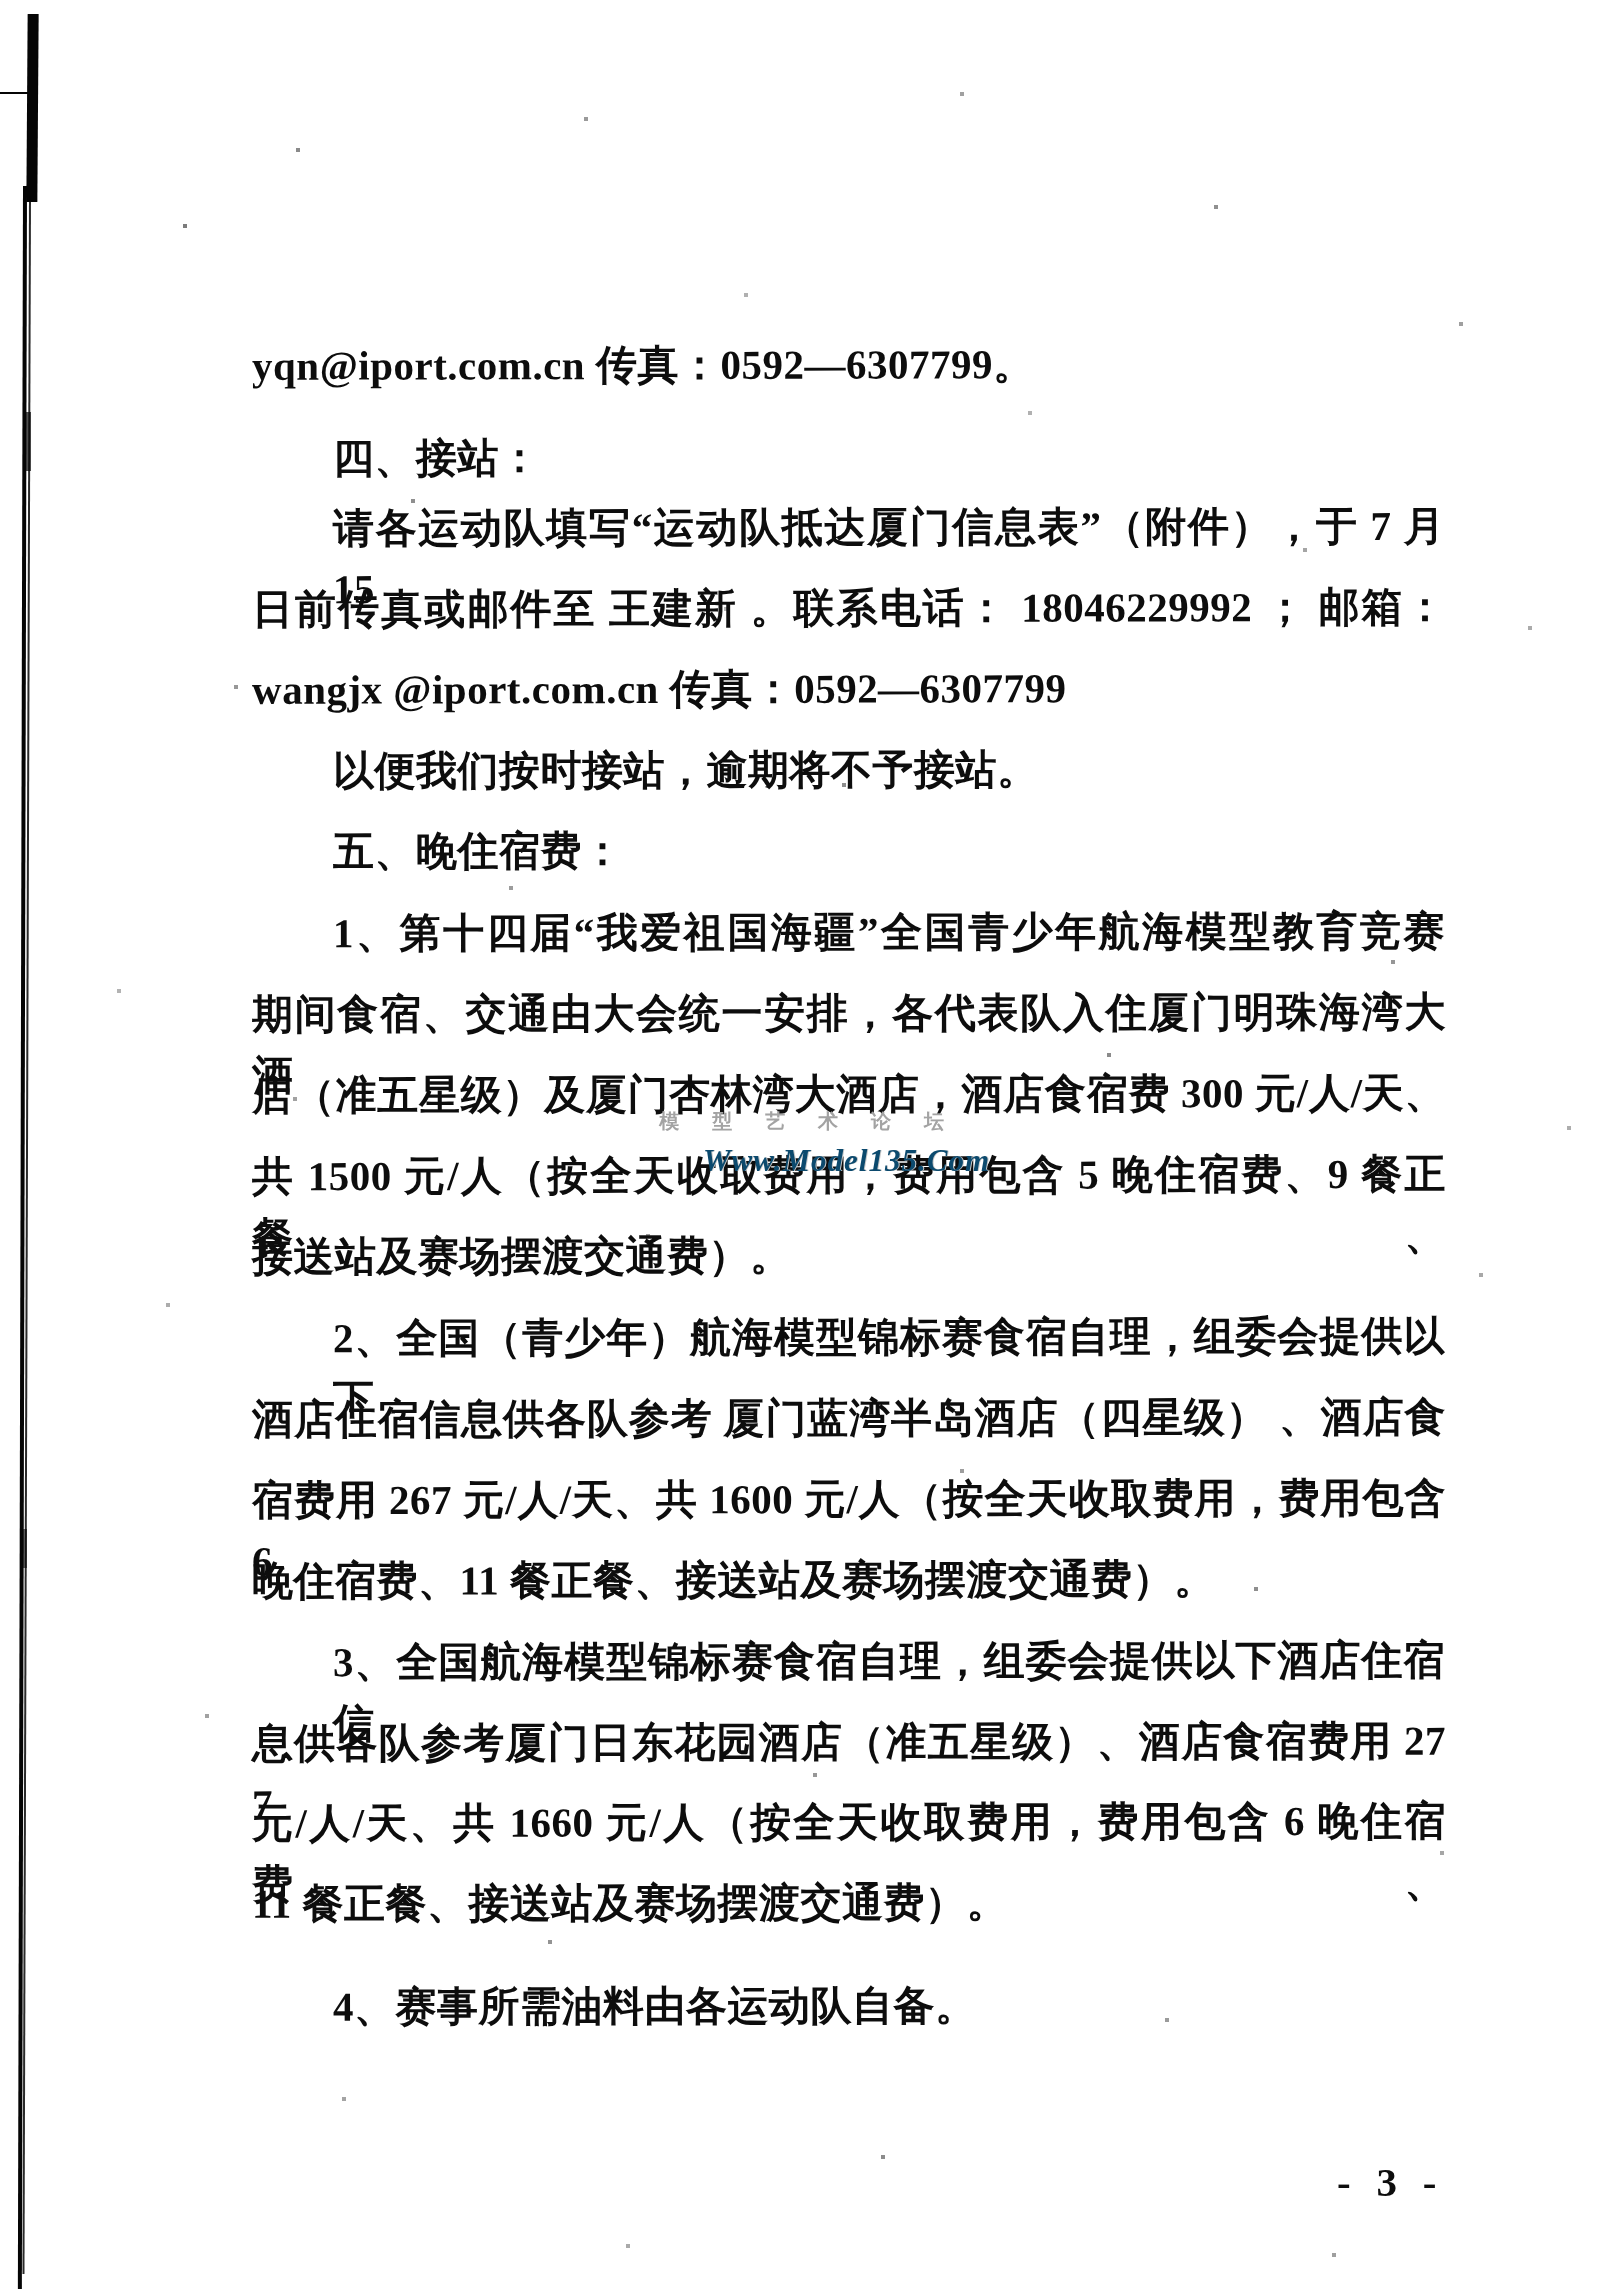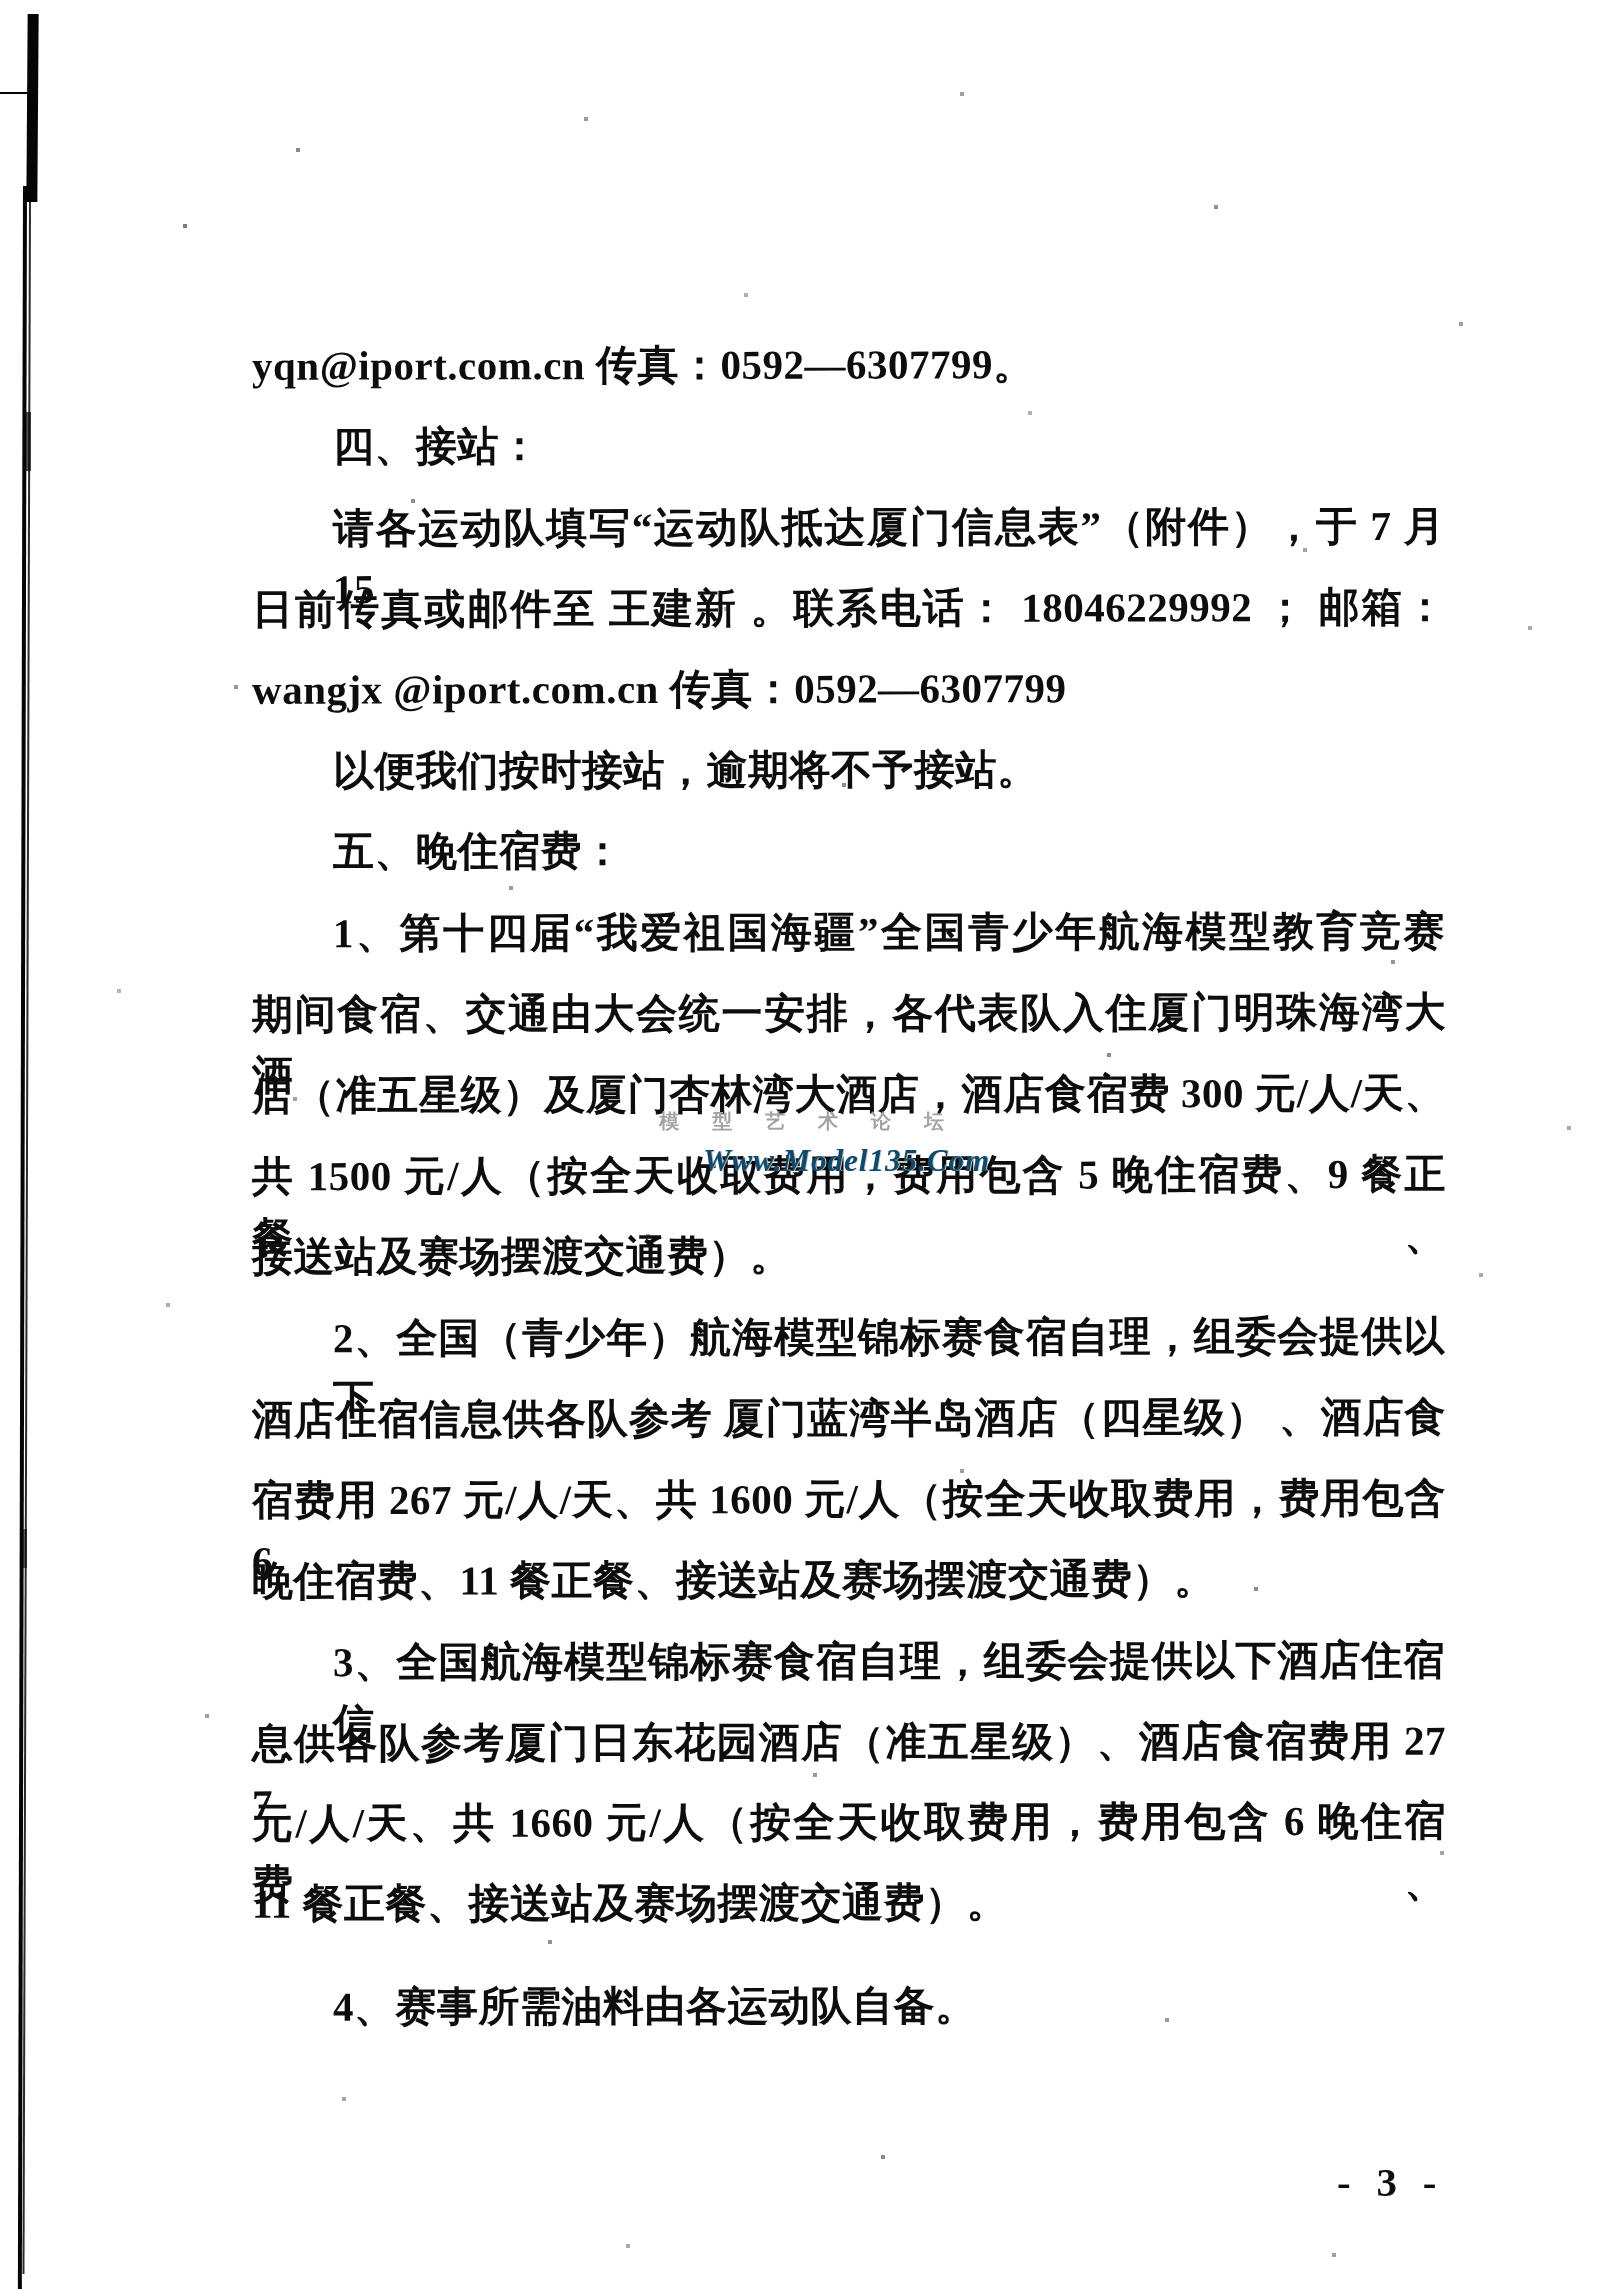--- a/index.html
+++ b/index.html
@@ -101,21 +101,21 @@
   <div class="artifact" id="artifact-top-bar"></div>
   <div class="artifact" id="artifact-line-a"></div>
   <div class="artifact" id="artifact-line-b"></div>
   <div class="artifact" id="artifact-hline"></div>
   <div class="artifact" id="artifact-smudge-1"></div>
   <div class="artifact" id="artifact-smudge-2"></div>
   <div id="noise"></div>
 
   <div id="doc-lines">
       <div class="doc-line" style="left: 252px; top: 335px;">yqn@iport.com.cn  传真：0592—6307799。</div>
-      <div class="doc-line" style="left: 333px; top: 416px;">四、接站：</div>
+      <div class="doc-line" style="left: 333px; top: 428px;">四、接站：</div>
       <div class="doc-line justify" style="left: 333px; top: 497px; width: 1112px;">请各运动队填写“运动队抵达厦门信息表”（附件），于 7 月 15</div>
       <div class="doc-line justify" style="left: 252px; top: 578px; width: 1194px;">日前传真或邮件至  王建新 。联系电话：  18046229992 ； 邮箱：</div>
       <div class="doc-line" style="left: 252px; top: 659px;">wangjx @iport.com.cn      传真：0592—6307799</div>
       <div class="doc-line" style="left: 333px; top: 740px;">以便我们按时接站，逾期将不予接站。</div>
       <div class="doc-line" style="left: 333px; top: 821px;">五、晚住宿费：</div>
       <div class="doc-line justify" style="left: 333px; top: 902px; width: 1112px;">1、第十四届“我爱祖国海疆”全国青少年航海模型教育竞赛</div>
       <div class="doc-line justify" style="left: 252px; top: 983px; width: 1194px;">期间食宿、交通由大会统一安排，各代表队入住厦门明珠海湾大酒</div>
       <div class="doc-line justify" style="left: 252px; top: 1064px; width: 1194px;">店（准五星级）及厦门杏林湾大酒店，酒店食宿费 300 元/人/天、</div>
       <div class="doc-line justify" style="left: 252px; top: 1145px; width: 1194px;">共 1500 元/人（按全天收取费用，费用包含 5 晚住宿费、9 餐正餐、</div>
       <div class="doc-line" style="left: 252px; top: 1226px;">接送站及赛场摆渡交通费）。</div>

